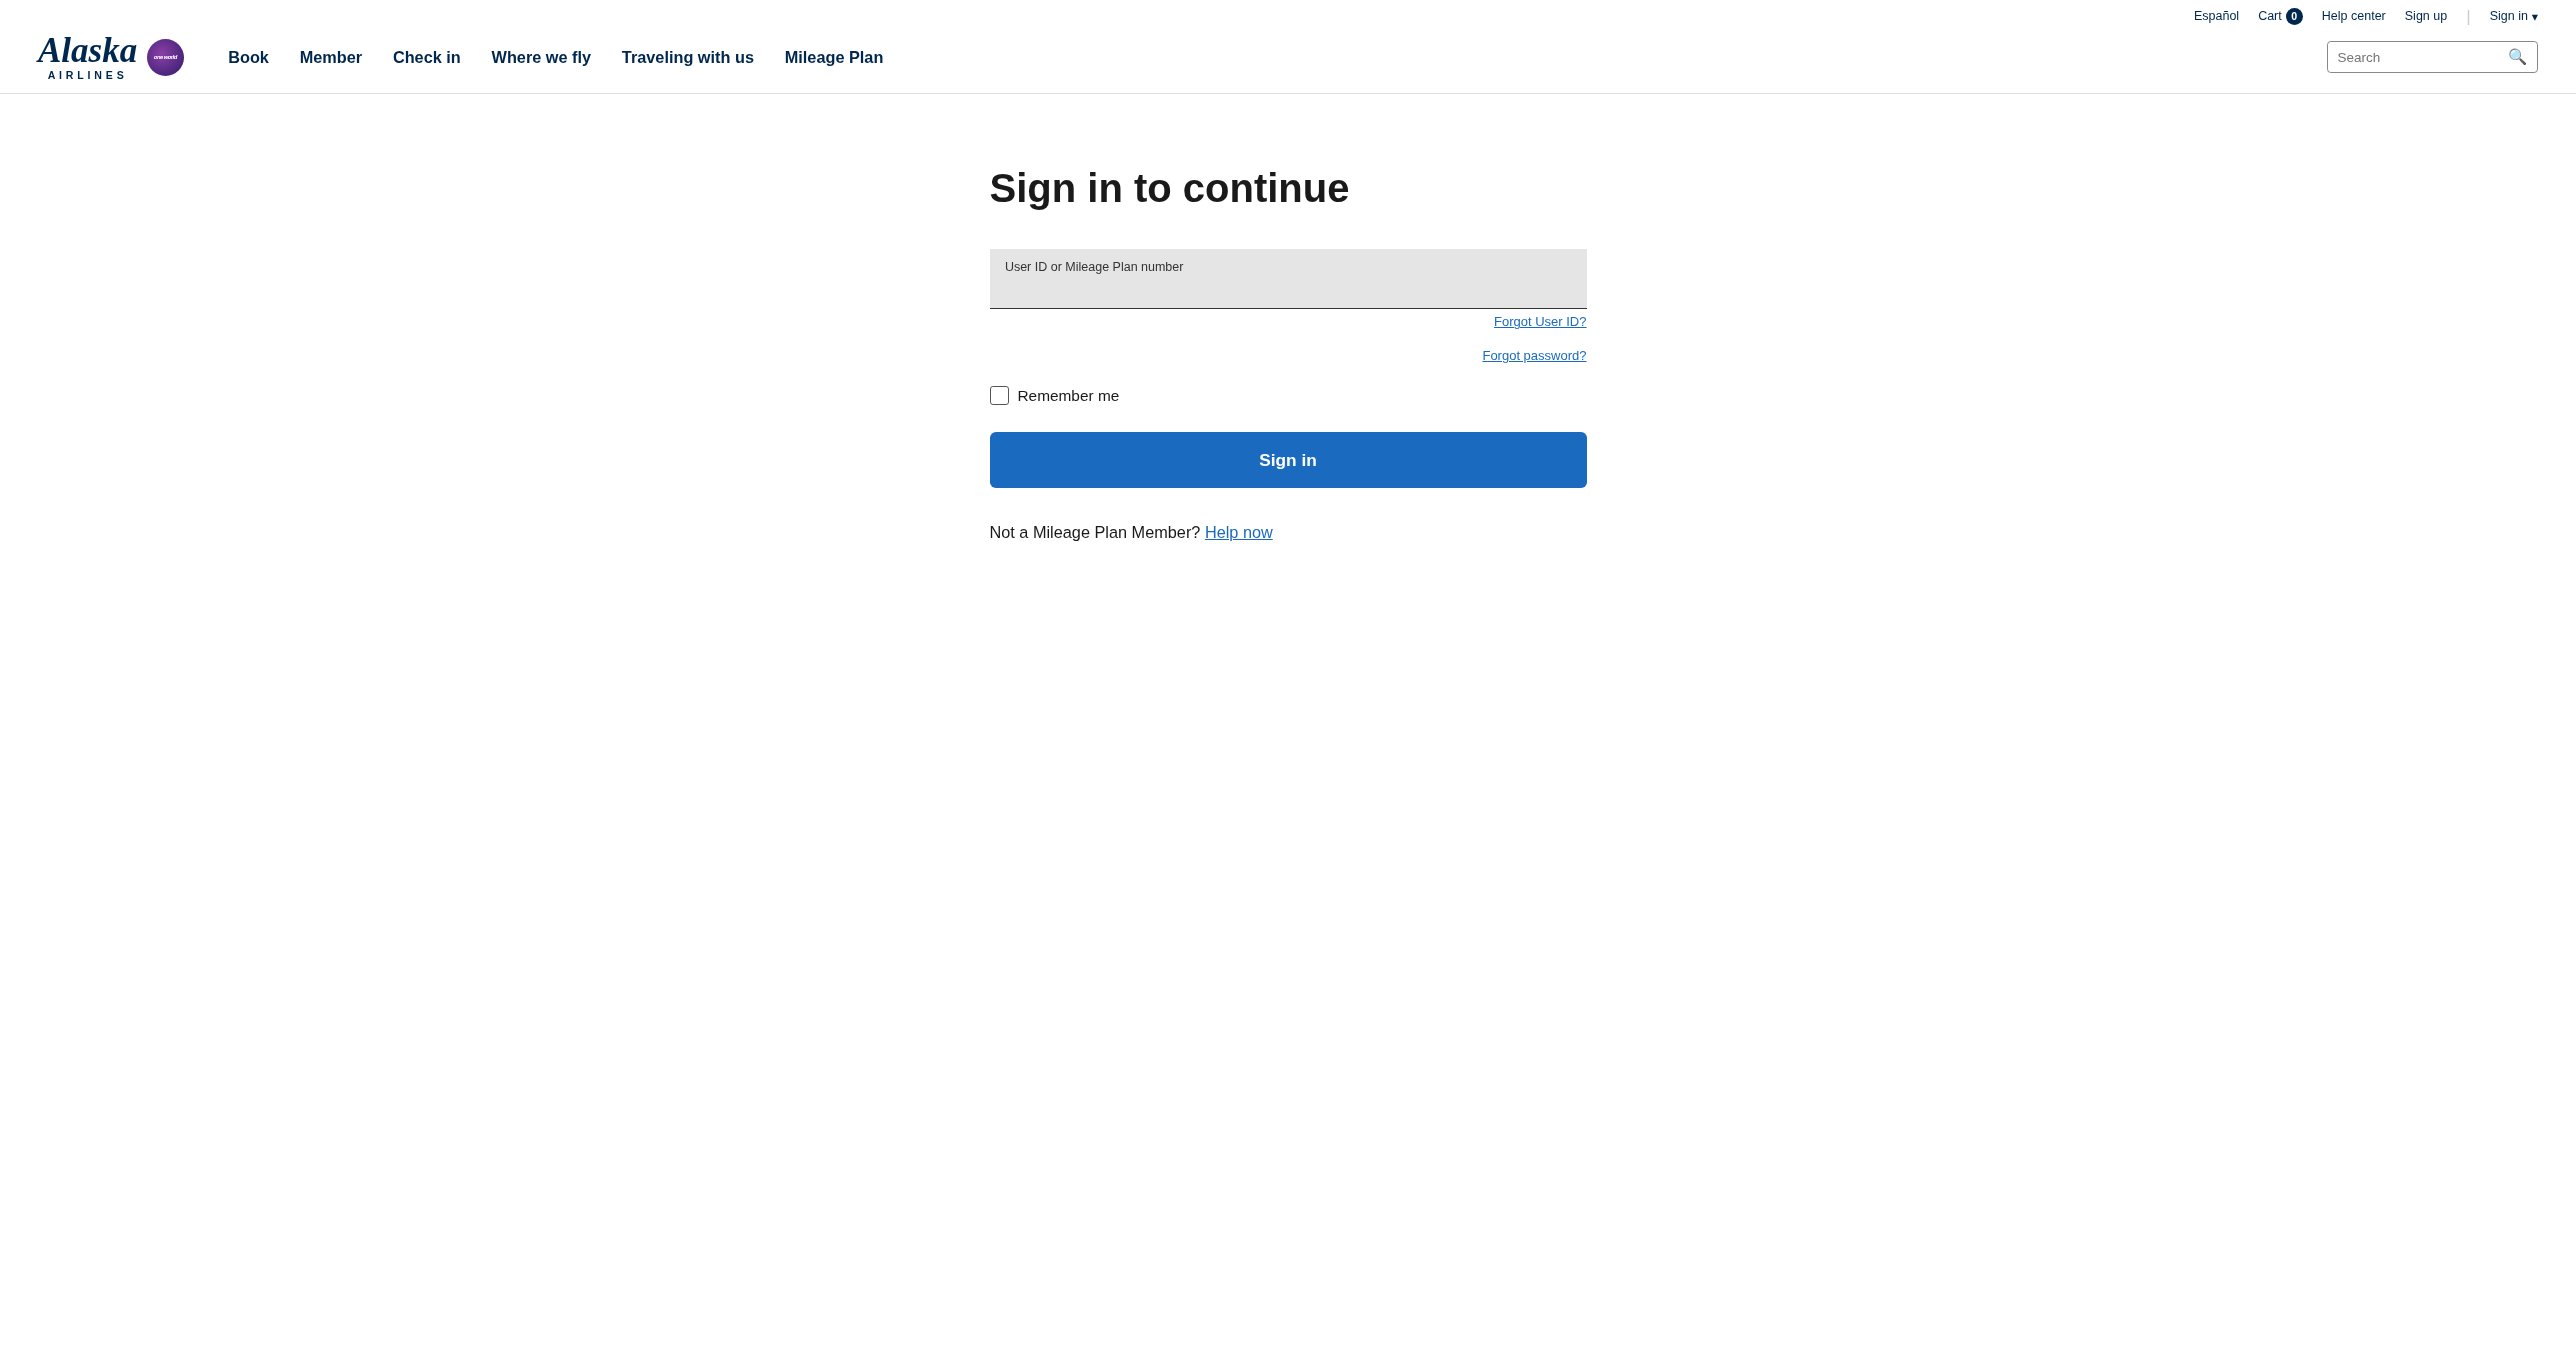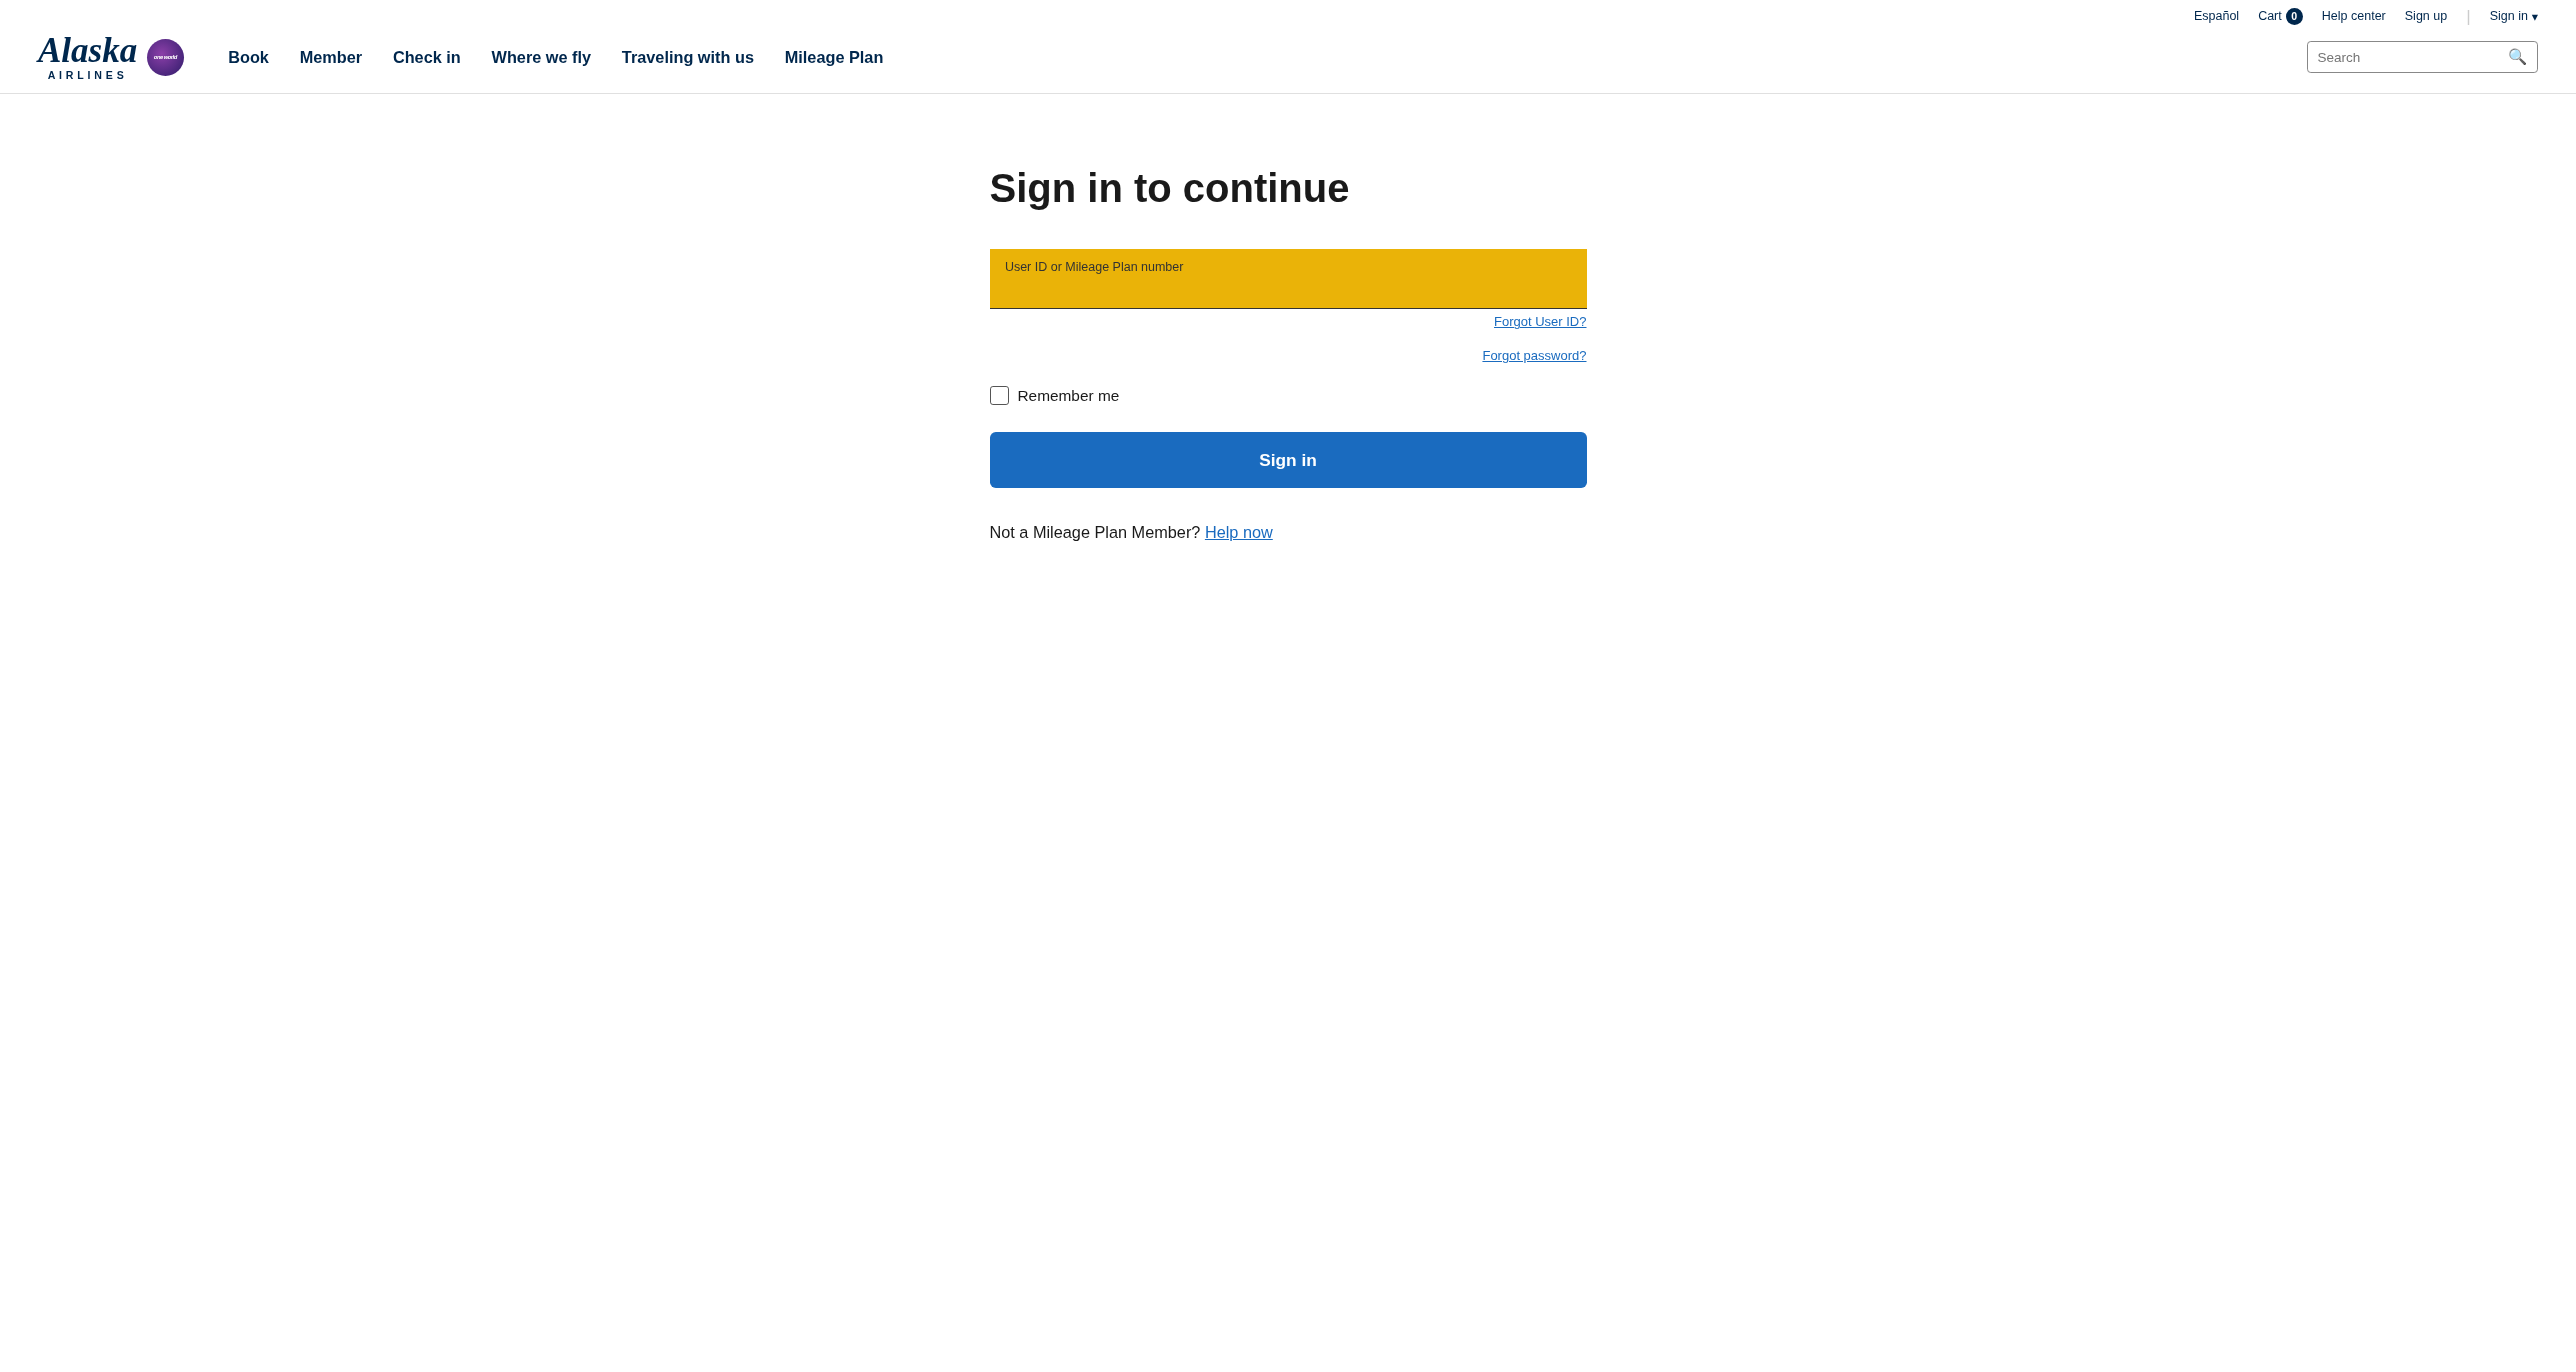--- a/index.html
+++ b/index.html
@@ -134,21 +134,21 @@
       padding: 7.7px 15.4px;
       white-space: nowrap;
     }
 
     .search-box {
       display: flex;
       align-items: center;
       border: 1.4px solid #888;
       border-radius: 3.8px;
       padding: 5.8px 9.6px;
-      width: 231px;
+      width: 211px;
       gap: 7.7px;
     }
 
     .search-input {
       border: none;
       outline: none;
       font-size: 13.5px;
       color: #666;
       width: 100%;
       background: transparent;
@@ -172,21 +172,21 @@
       font-weight: 700;
       color: #1a1a1a;
       margin-bottom: 38px;
     }
 
     .form-group {
       margin-bottom: 19px;
     }
 
     .form-field {
-      background: #eab308;
+      background: #e5e5e5;
       border: none;
       border-bottom: 1.9px solid #333;
       padding: 11.5px 15.4px 7.7px;
       width: 100%;
       max-width: 654px;
     }
 
     .field-label {
       font-size: 12.5px;
       color: #333;

